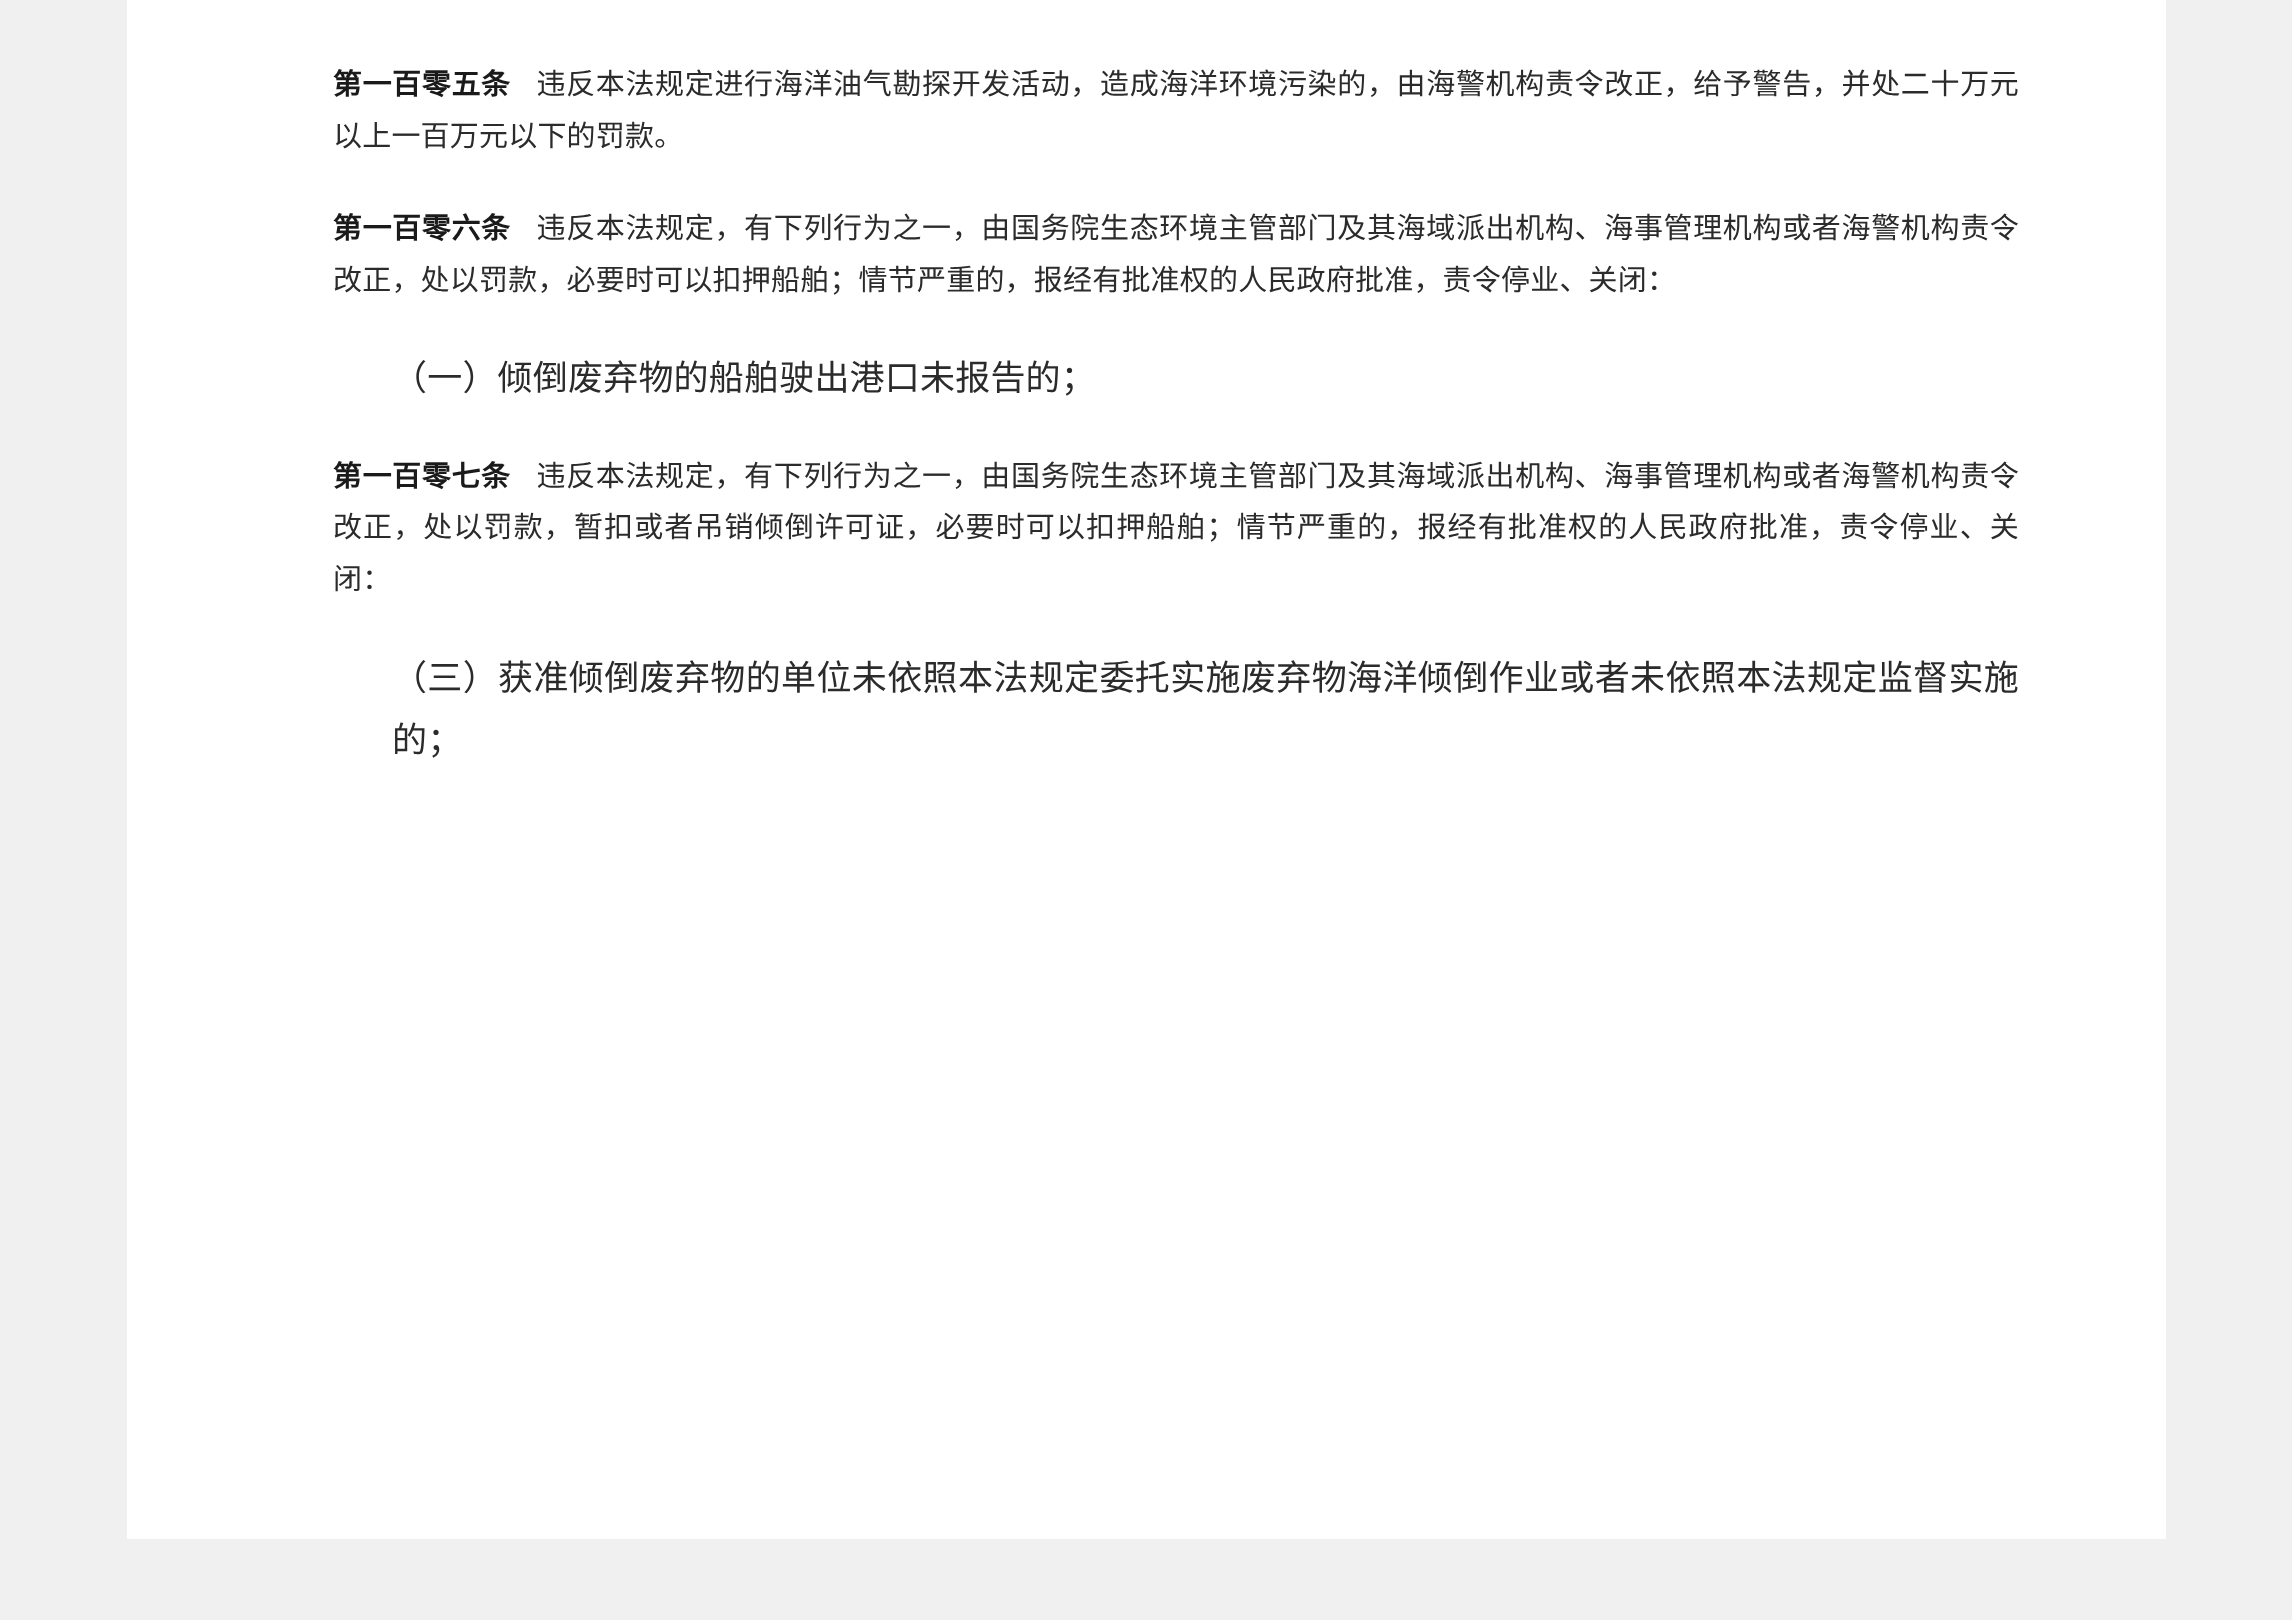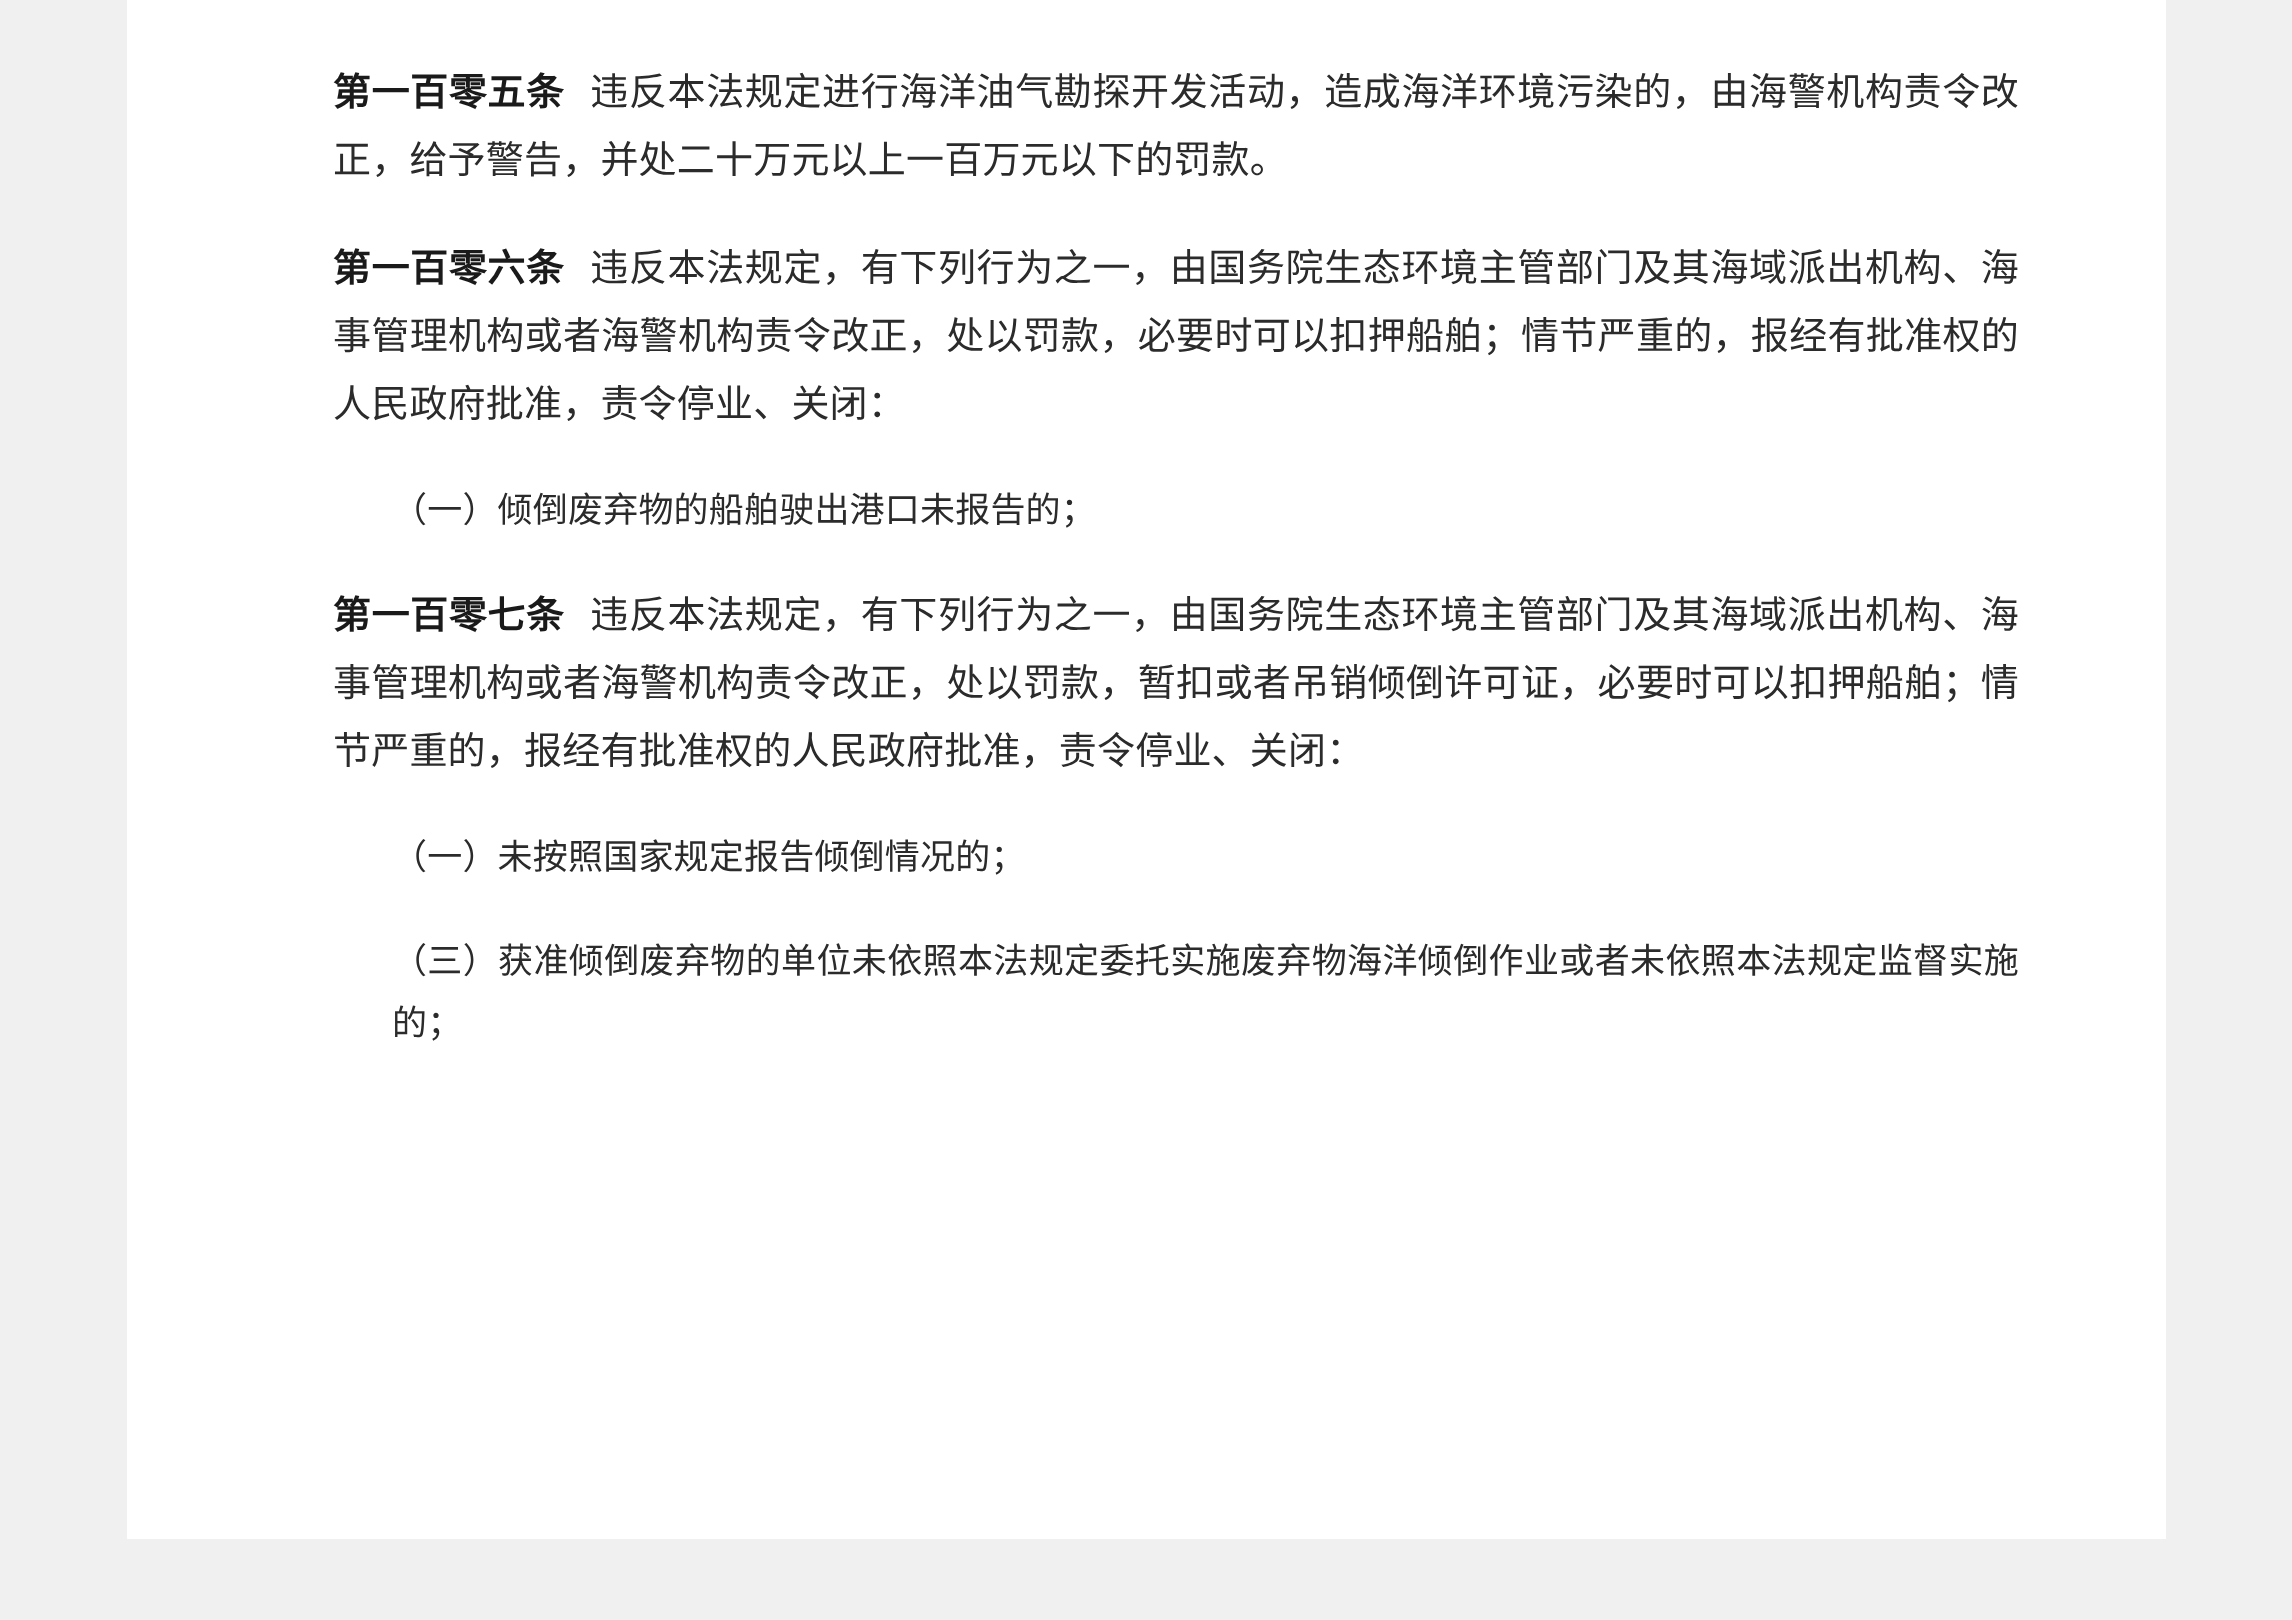--- a/index.html
+++ b/index.html
@@ -20,21 +20,21 @@
     width: 2039px;
     height: 1539px;
     background: #ffffff;
     box-shadow: 0 0 0 0 rgba(0,0,0,0);
   }
   .page-inner {
     padding: 59px 147px 0 206px;
   }
   p {
     margin: 0 0 41px 0;
-    font-size: 38px;
+    font-size: 29px;
     line-height: 1.78;
     color: #2b2b2b;
     text-align: justify;
     text-justify: inter-ideograph;
     letter-spacing: 0.2px;
   }
   p.article {
     text-indent: 0;
   }
   .article-no {
@@ -72,20 +72,19 @@
 
     <p class="item">（一）倾倒废弃物的船舶驶出港口未报告的；</p>
 
 
 
 
     <p class="article first-line-indent">
       <span class="article-no">第一百零七条</span><span>违反本法规定，有下列行为之一，由国务院生态环境主管部门及其海域派出机构、海事管理机构或者海警机构责令改正，处以罚款，暂扣或者吊销倾倒许可证，必要时可以扣押船舶；情节严重的，报经有批准权的人民政府批准，责令停业、关闭：</span>
     </p>
 
-    <p class="item">（一）未按照国家规定报告倾倒情况的；</p>
 
 
     <p class="item">（三）获准倾倒废弃物的单位未依照本法规定委托实施废弃物海洋倾倒作业或者未依照本法规定监督实施的；</p>
 
   </div>
 </div>
 
 
 </body></html>

